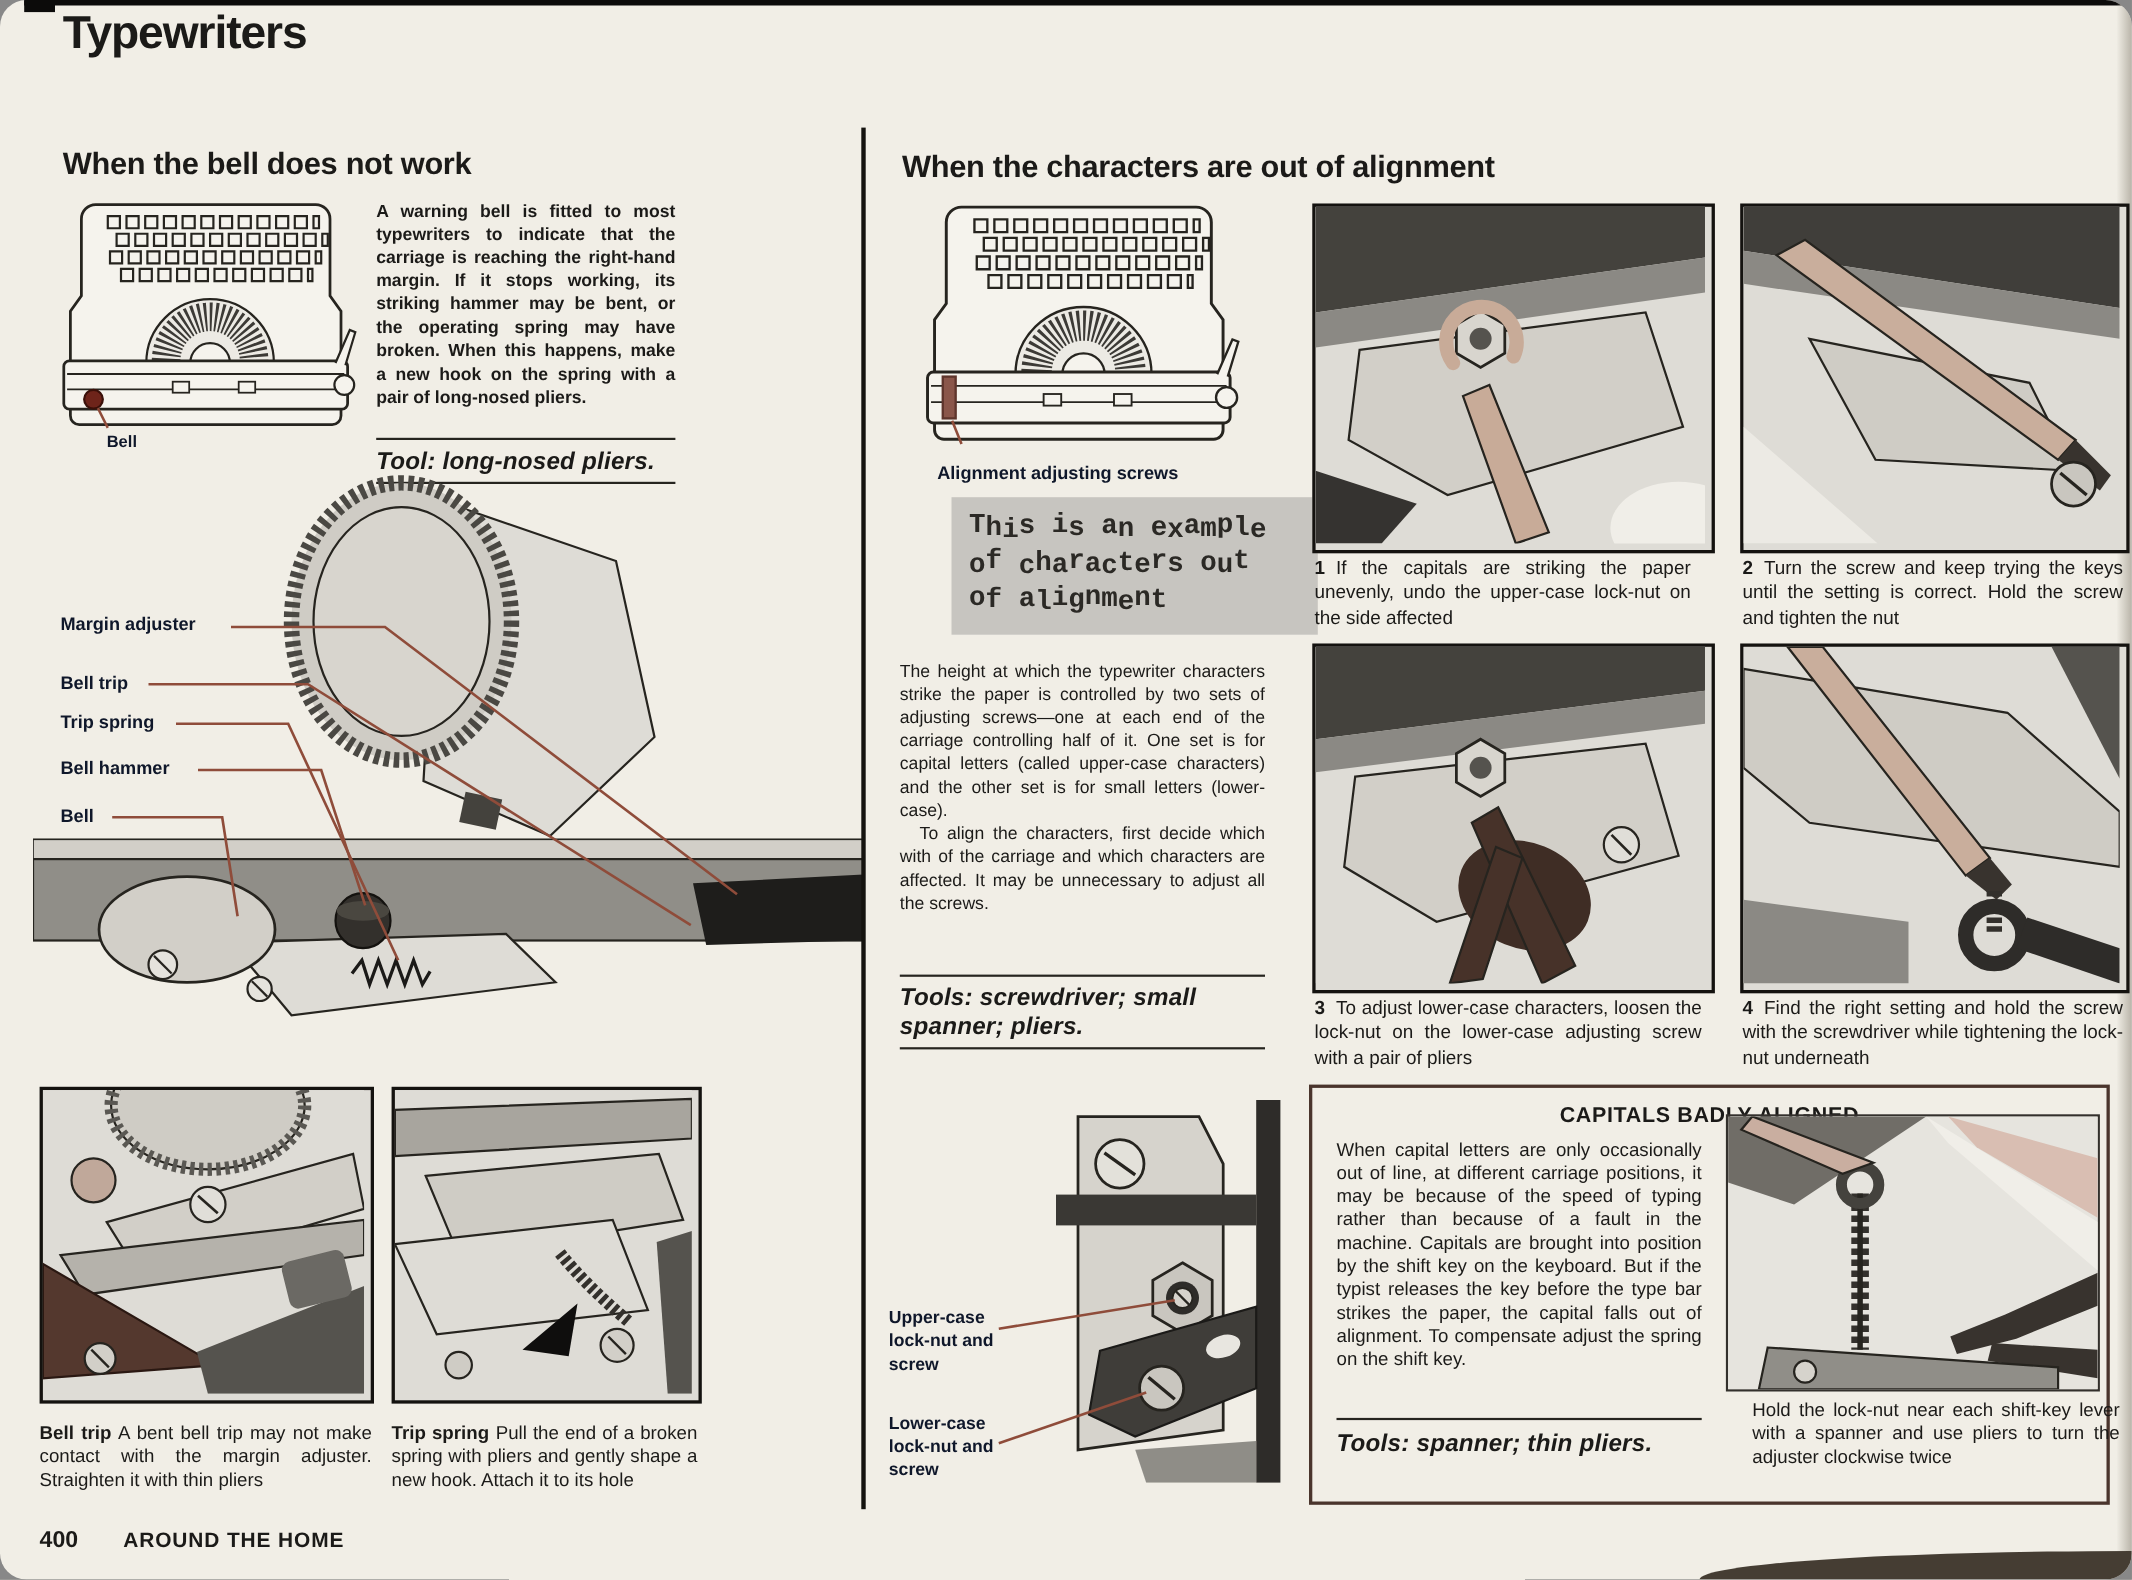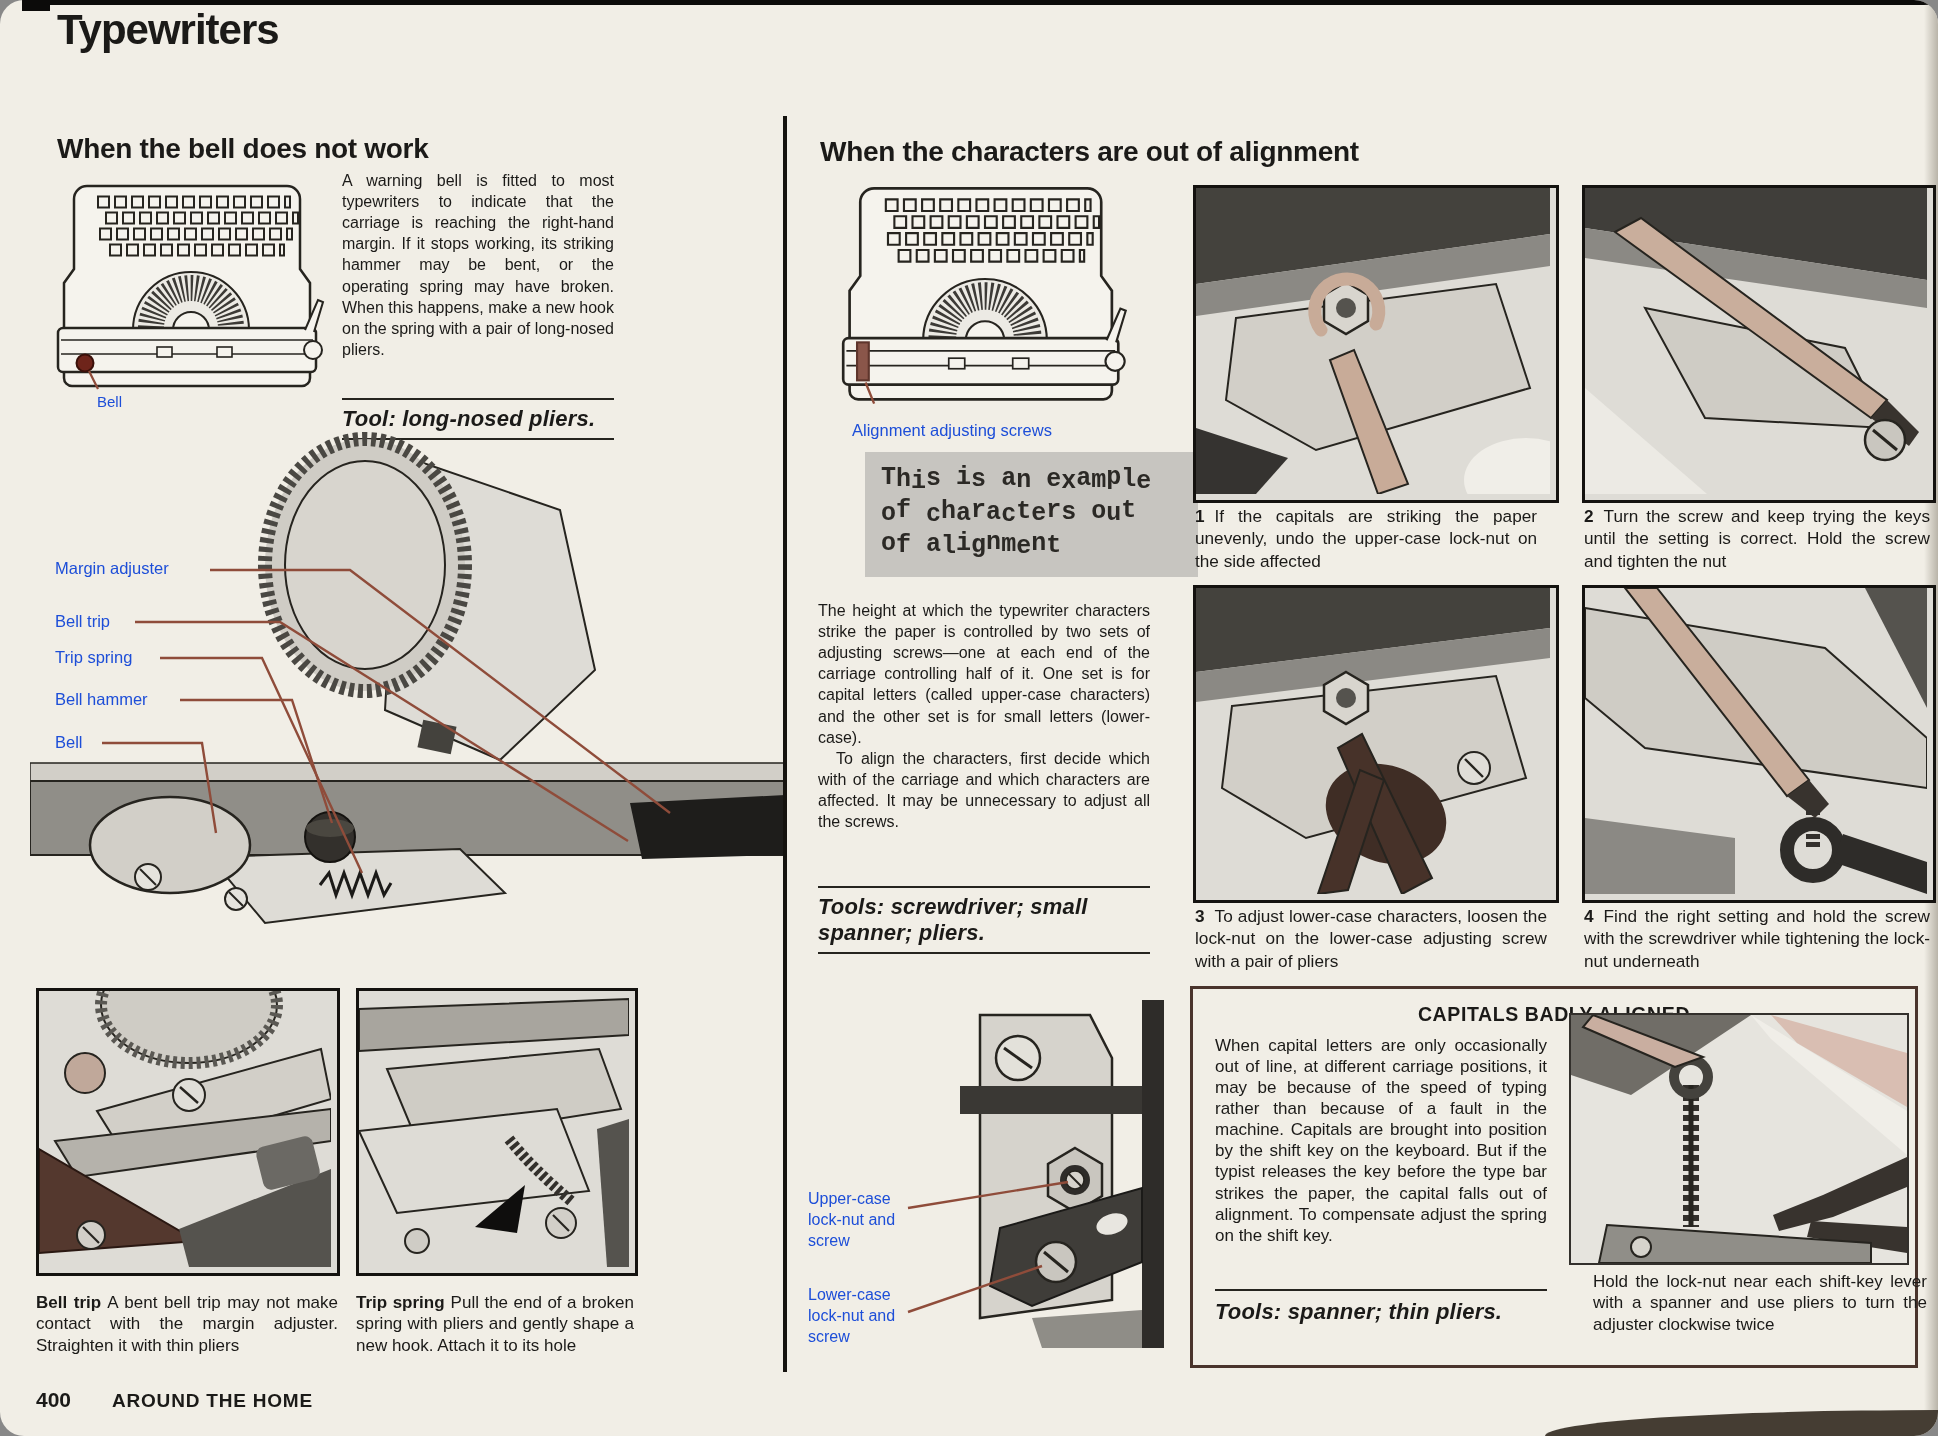--- a/index.html
+++ b/index.html
@@ -5,21 +5,21 @@
   html,body{margin:0;padding:0;background:#888;}
   #page{position:relative;width:1938px;height:1436px;background:#f1eee6;overflow:hidden;
         font-family:"Liberation Sans",sans-serif;color:#1b1a18;border-radius:24px;}
   .abs{position:absolute;}
   .title{font-size:42px;font-weight:bold;letter-spacing:-1px;}
   .h2{font-size:28px;font-weight:bold;letter-spacing:-0.3px;}
   .para{font-size:16px;line-height:1.32;text-align:justify;letter-spacing:0;}
   .para .indent{text-indent:18px;display:block;}
   .rule{height:2px;background:#26241f;}
   .toolline{font-size:22px;font-style:italic;font-weight:bold;letter-spacing:0.2px;}
-  .lbl{color:#1d4ed8;font-weight:normal;font-size:16.5px;line-height:1.32;}
+  .lbl{color:#0f172a;font-weight:bold;font-size:16.5px;line-height:1.32;}
   .cap{font-size:17px;line-height:1.26;text-align:justify;}
   .cap b{margin-right:6px;}
   .stepcap{font-size:17.2px;line-height:1.3;text-align:justify;}
   .stepcap b{margin-right:10px;}
   .frame{border:3px solid #14120f;background:#dedcd6;}
   .samplebox{background:#c7c5c0;padding:12px 10px 10px 16px;margin-left:48px;}
   .sampleline{font-family:"Liberation Mono","DejaVu Sans Mono",monospace;font-size:25px;
               font-weight:bold;color:#2b2925;line-height:1.3;white-space:pre;}
   .capbox{border:3px solid #4a342c;background:#f1eee6;}
   .capbox-h{font-size:19.5px;font-weight:bold;letter-spacing:0.6px;text-align:center;}
@@ -61,21 +61,21 @@
     <line x1="6" y1="174" x2="258" y2="174" stroke="#26241f" stroke-width="1.6"></line>
     <rect x="102" y="167" width="15" height="10" fill="#f5f3ed" stroke="#26241f" stroke-width="1.6"></rect>
     <rect x="162" y="167" width="15" height="10" fill="#f5f3ed" stroke="#26241f" stroke-width="1.6"></rect>
     <circle cx="258" cy="170" r="9" fill="#f5f3ed" stroke="#26241f" stroke-width="2"></circle>
     <path d="M250 150 l13 -30 l5 2 l-9 30" fill="#f5f3ed" stroke="#26241f" stroke-width="2"></path>
     <circle cx="30" cy="183" r="8.5" fill="#6e241a" stroke="#3a1009" stroke-width="2"></circle>
     <line x1="34" y1="191" x2="43" y2="209" stroke="#8f4c3a" stroke-width="2.2"></line>
   </svg>
   <div class="abs lbl" style="left:97px;top:392px;font-size:15px;">Bell</div>
 
-  <div class="abs para" style="left:342px;top:170px;width:272px;">A warning bell is fitted to most typewriters to indicate that the carriage is reaching the right-hand margin. If it stops working, its striking hammer may be bent, or the operating spring may have broken. When this happens, make a new hook on the spring with a pair of long-nosed pliers.</div>
+  <div class="abs para" style="left:342px;top:182px;width:272px;font-weight:bold;">A warning bell is fitted to most typewriters to indicate that the carriage is reaching the right-hand margin. If it stops working, its striking hammer may be bent, or the operating spring may have broken. When this happens, make a new hook on the spring with a pair of long-nosed pliers.</div>
   <div class="abs rule" style="left:342px;top:398px;width:272px;"></div>
   <div class="abs toolline" style="left:342px;top:406px;">Tool: long-nosed pliers.</div>
   <div class="abs rule" style="left:342px;top:438px;width:272px;"></div>
 
   <svg class="abs" style="left:30px;top:425px;" width="755" height="555" viewBox="0 0 755 555">
     <rect x="0" y="338" width="755" height="18" fill="#d2cfc8" stroke="#26241f" stroke-width="1.5"></rect>
     <rect x="0" y="356" width="755" height="74" fill="#908e88" stroke="#26241f" stroke-width="2"></rect>
     <polygon points="370,30 530,85 565,245 470,335 355,285" fill="#dedcd6" stroke="#26241f" stroke-width="2"></polygon>
     <ellipse cx="335" cy="140" rx="100" ry="126" fill="#cfccc5" stroke="#4a4843" stroke-width="14" stroke-dasharray="5 4"></ellipse>
     <ellipse cx="335" cy="140" rx="80" ry="104" fill="#d8d5ce" stroke="#26241f" stroke-width="2"></ellipse>

